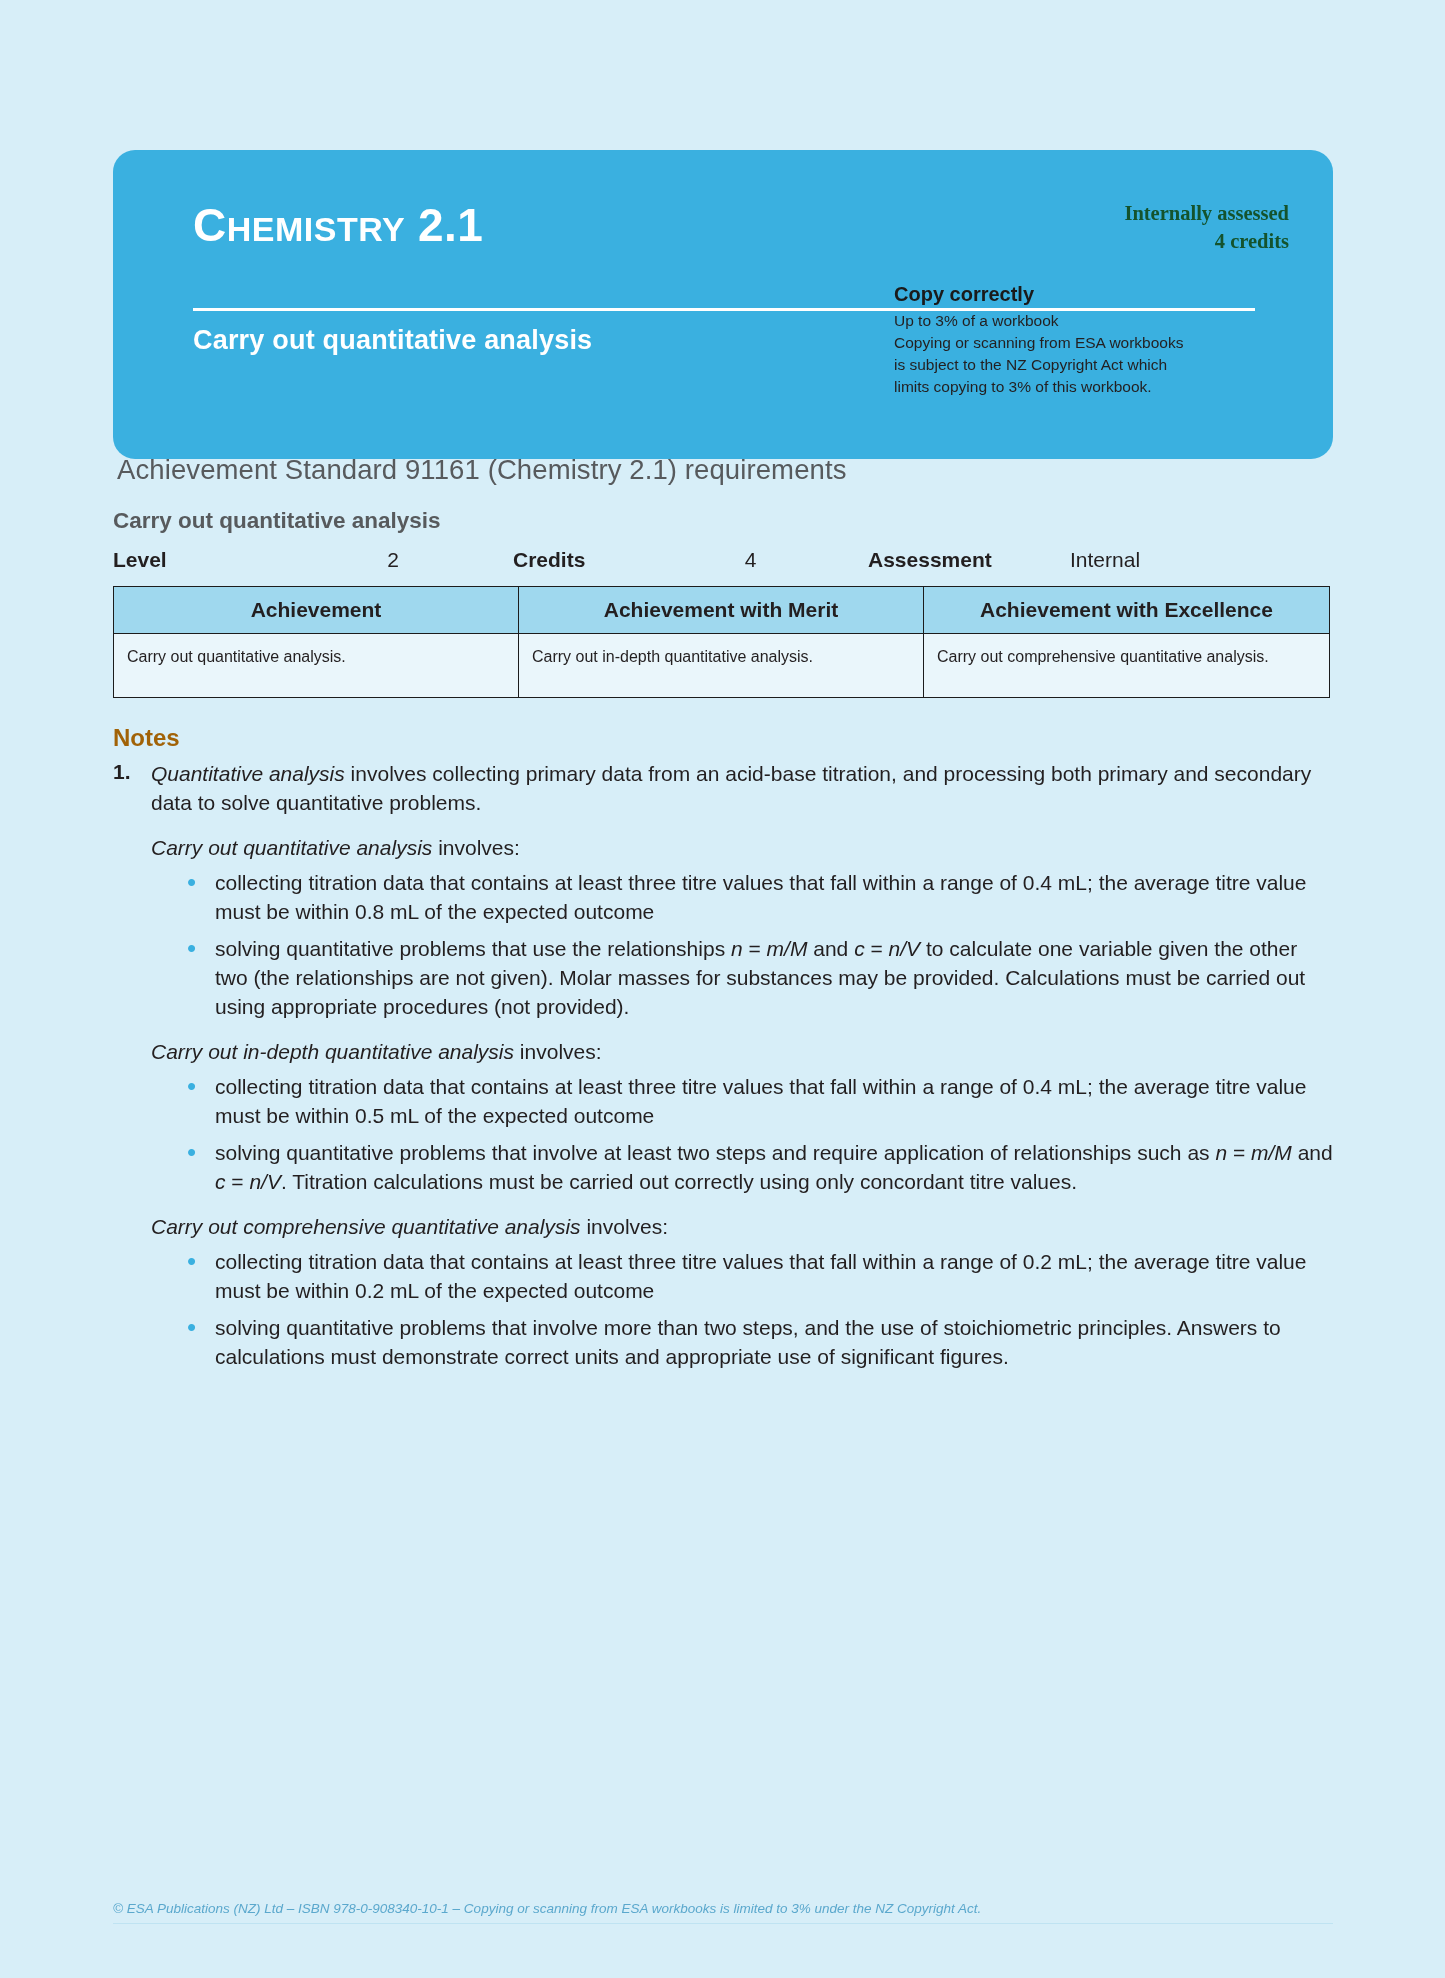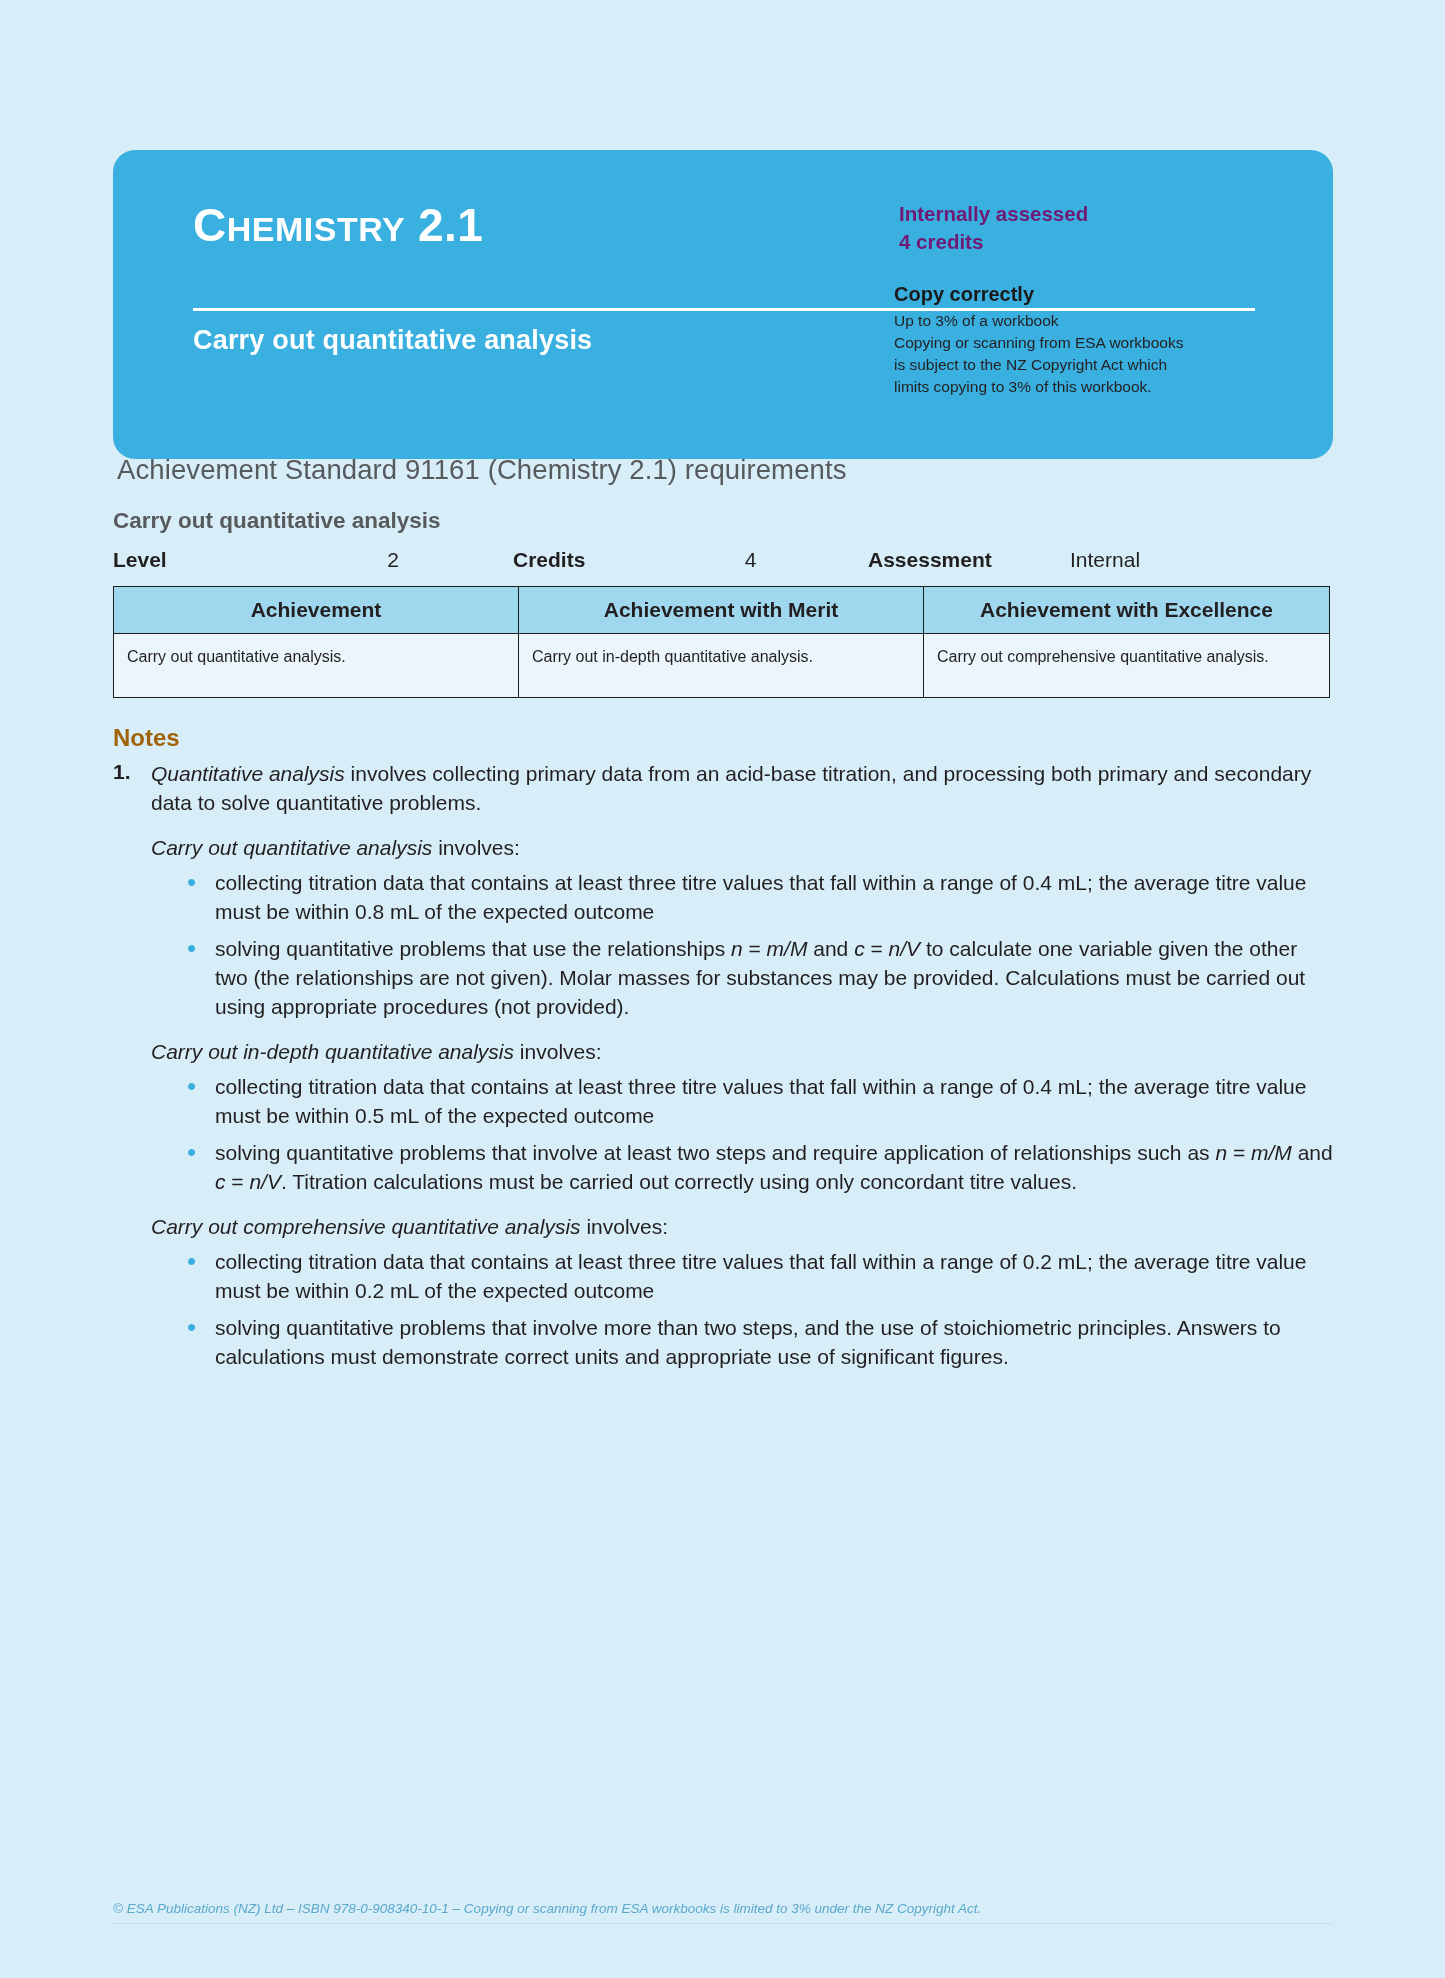--- a/index.html
+++ b/index.html
@@ -68,24 +68,26 @@
     font-size: 27px;
     font-weight: bold;
     color: #ffffff;
     letter-spacing: 0.2px;
   }
   .assess-block {
     position: absolute;
     right: 44px;
     top: 50px;
     width: 390px;
-    color: #701a75;
+    text-align: right;
+    color: #14532d;
     font-weight: bold;
     font-size: 20.5px;
     line-height: 1.35;
+    font-family: Liberation Serif, serif;
   }
   .copy-block {
     position: absolute;
     right: 44px;
     top: 130px;
     width: 395px;
     color: #231f20;
     font-size: 15.5px;
     line-height: 1.42;
   }

